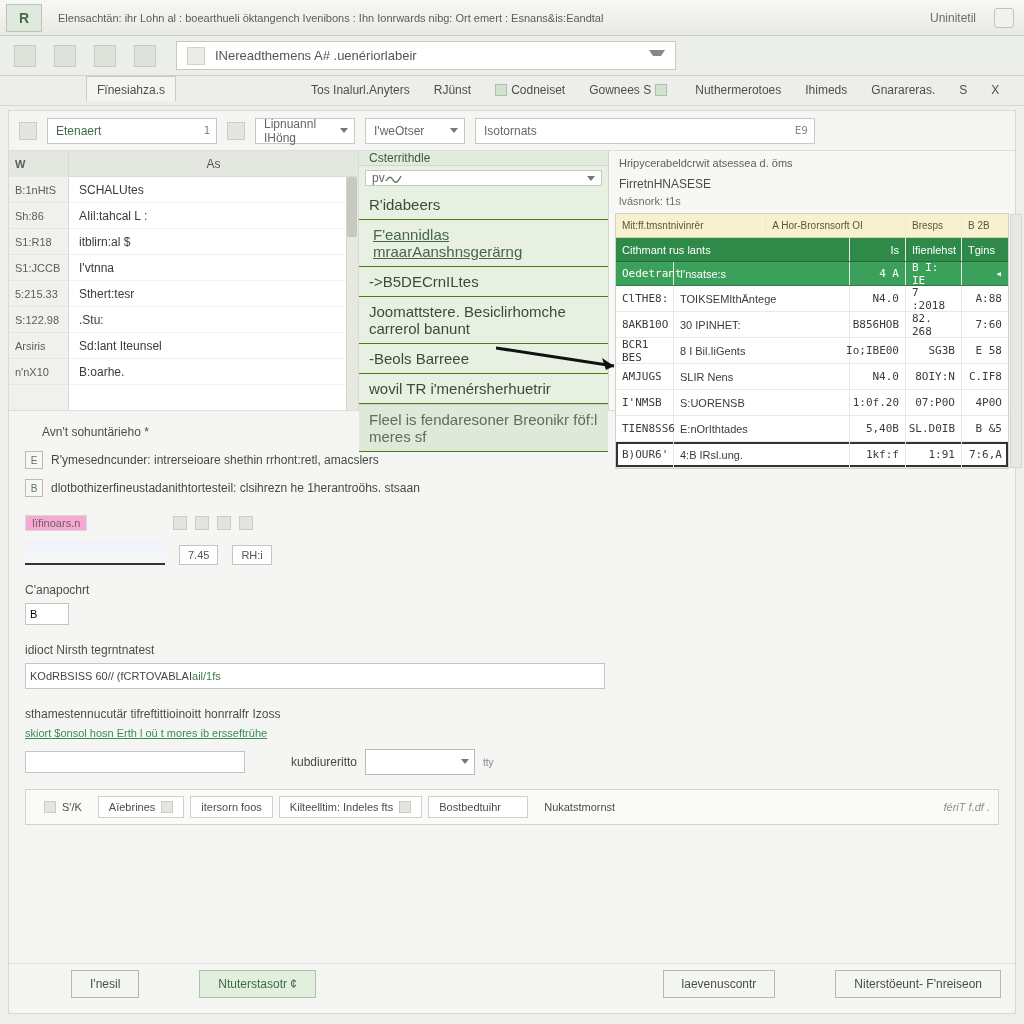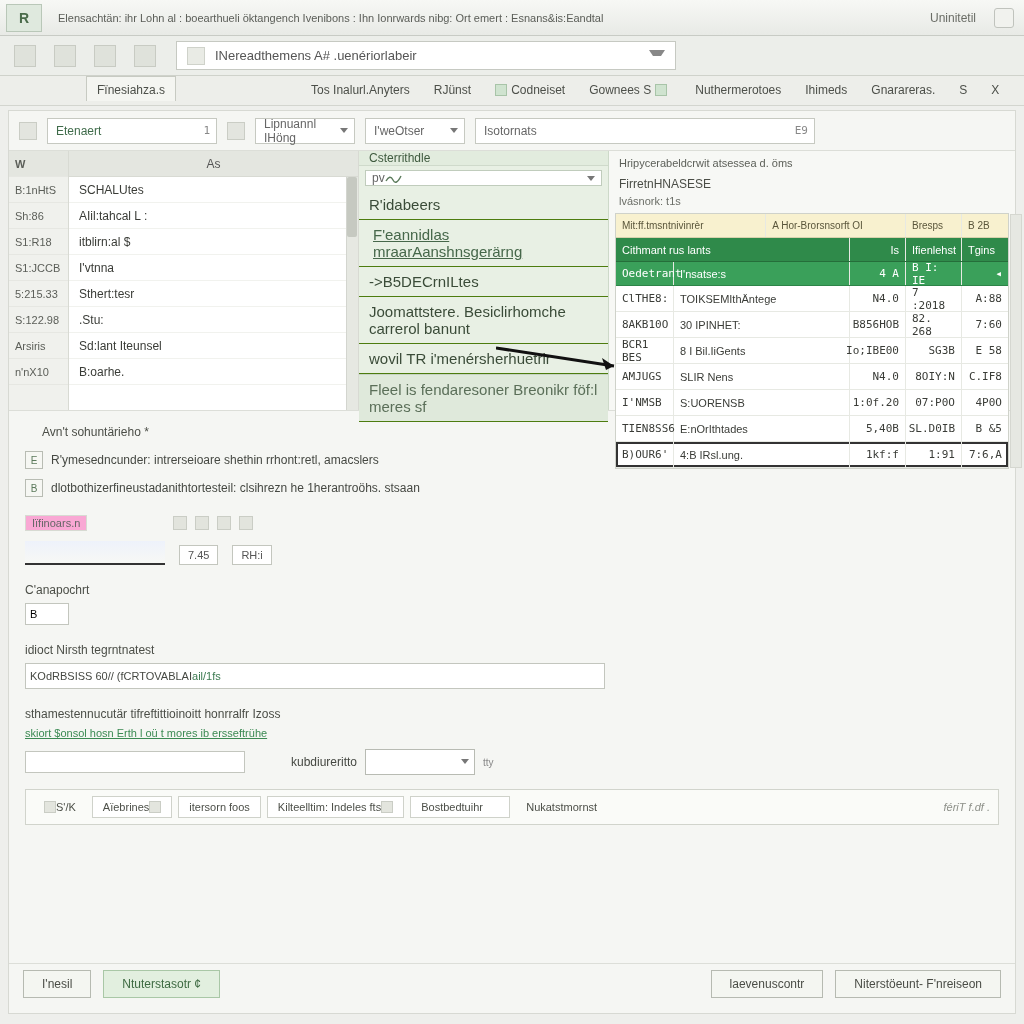--- a/index.html
+++ b/index.html
@@ -92,29 +92,29 @@
 .inputline { width: 44px; height: 22px; border: 1px solid #c3c6be; background: #fff; padding: 2px 4px; font-size: 11px; }
 .wideinput { width: 580px; height: 26px; border: 1px solid #c3c6be; background: #fff; padding: 3px 4px; font-size: 11px; display: flex; align-items: center; }
 .wideinput .chip { color: #3b7a50; font-size: 11px; }
 .greenlink { color: #3b8a53; text-decoration: underline; font-size: 11px; }
 .shortinput { width: 220px; height: 22px; border: 1px solid #c3c6be; background: #fff; }
 .ddinput { width: 110px; height: 26px; border: 1px solid #b8bbb3; background: #fff; position: relative; }
 .ddinput::after { content: ""; position: absolute; right: 5px; top: 9px; border-top: 5px solid #777; border-left: 4px solid transparent; border-right: 4px solid transparent; }
 
 
 .btabbar { margin-top: 14px; height: 36px; border: 1px solid #d1d4cc; background: #fafbf8; display: flex; align-items: center; padding: 0 8px; gap: 6px; font-size: 11px; color: #4c4f48; }
-.btab { padding: 4px 10px; border: 1px solid #cfd2ca; background: #fff; display: flex; align-items: center; }
+.btab { padding: 4px 10px; border: 1px solid #cfd2ca; background: #fff; display: flex; align-items: center; gap: 6px; }
 .btab .bicon { width: 12px; height: 12px; background: #e3e5de; border: 1px solid #cacdc5; }
 .btab.input { background: #fff; min-width: 100px; }
 .btab.plain { border: none; background: transparent; }
 .rtext { margin-left: auto; color: #8d9089; font-style: italic; }
 
 
 .footer { position: absolute; left: 0; right: 0; bottom: 10px; height: 40px; display: flex; align-items: center; padding: 0 14px; gap: 12px; border-top: 1px solid #dcded8; }
-.fbtn { padding: 6px 18px; border: 1px solid #b6bab1; background: #f4f6f1; font-size: 12px; color: #4a4d46; }
+.fbtn { padding: 6px 18px; border: 1px solid #b6bab1; background: #f4f6f1; font-size: 12px; color: #4a4d46; margin-left: 48px; }
 .fbtn.green { background: #e2efdf; border-color: #a9c7a6; color: #3e6a42; }
 .footer .spacer { flex: 1; }
 
 svg.arrow { width: 130px; height: 30px; }
 </style>
 </head>
 <body>
 <div class="root">
 
 <div class="titlebar">
@@ -210,20 +210,21 @@
         <span>pv</span>
         <svg width="18" height="12">
               <path d="M1 9 Q5 2 8 8 T16 4" stroke="#5a7a5a" fill="none" stroke-width="1.4"></path>
             </svg>
         <span class="dd"></span>
       </div>
       <div class="miditem">R'idabeers</div>
       <div class="miditem sub">F'eannidlas   mraarAanshnsgerärng</div>
       <div class="miditem">-&gt;B5DECrnILtes</div>
       <div class="miditem">Joomattstere.  Besiclirhomche carrerol banunt</div>
+      <div class="miditem">-Beols Barreee</div>
       <div class="miditem">wovil TR i'menérsherhuetrir</div>
       <div class="miditem last">Fleel is fendaresoner  Breonikr föf:l meres  sf</div>
     </div>
 
     <div class="rightpanel">
       <div class="rp-hint">Hripycerabeldcrwit   atsessea d.  öms</div>
       <div class="rp-sub">FirretnHNASESE</div>
       <div class="rp-sub small">lvásnork: t1s</div>
 
       <div class="rp-table">

